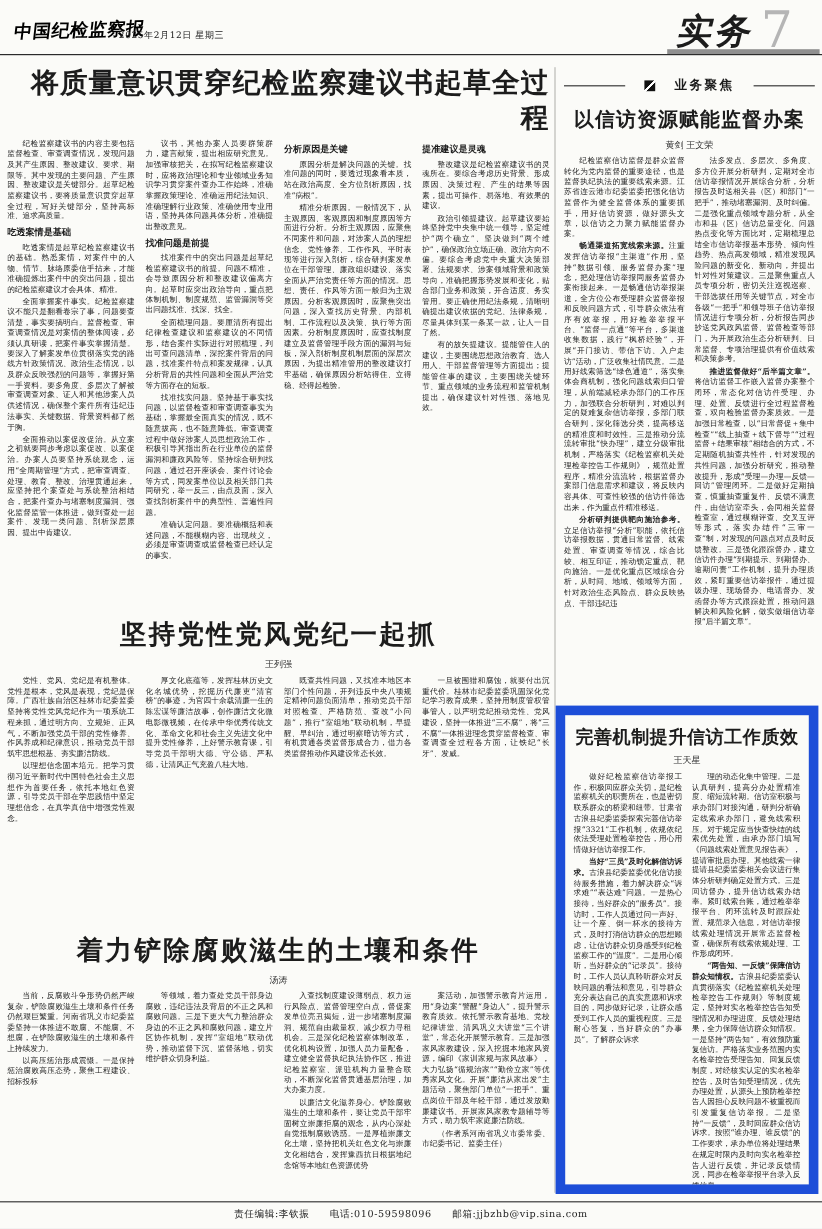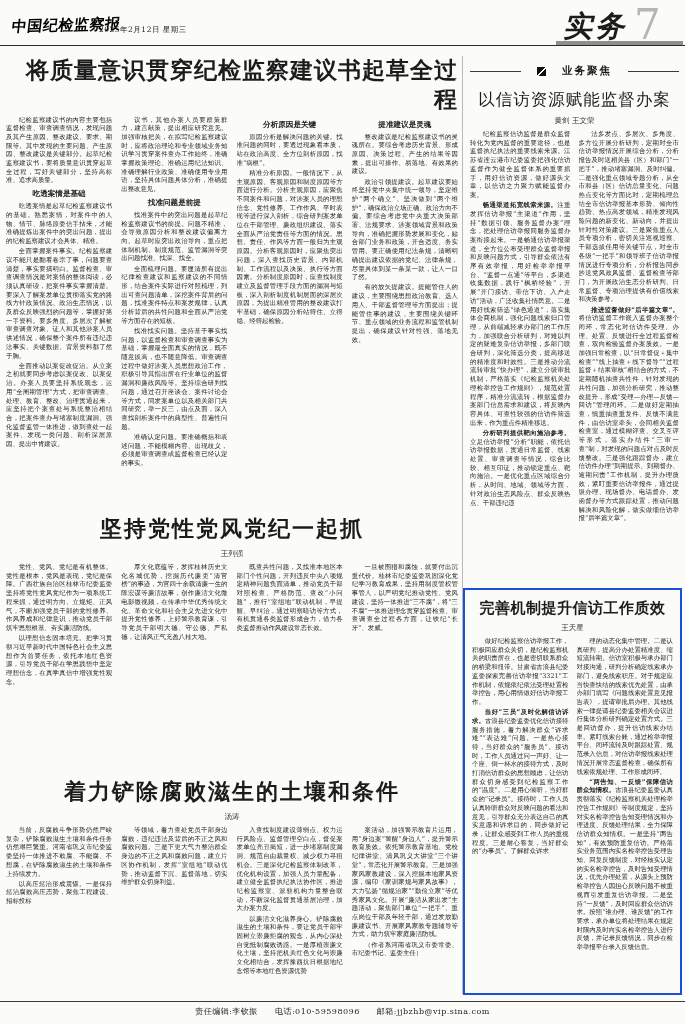--- a/index.html
+++ b/index.html
@@ -20,35 +20,35 @@
   
   .art { position:absolute; left:6px; width:452px; }
   .t1 { font-size:23px; font-weight:700; text-align:right; letter-spacing:1px; line-height:1.25; }
   .t2 { font-size:22px; font-weight:700; text-align:center; letter-spacing:2px; }
   .byline { text-align:center; font-size:7.5px; color:#333; margin:5px 0 4px; }
   .cols { display:flex; gap:9px; overflow:hidden; }
   .col  { flex:1; overflow:hidden; }
   .col p { font-size:6.4px; line-height:1.36; text-align:justify; text-indent:2em;
            color:#232323; margin-bottom:1.5px; }
   .col p b { font-weight:700; }
-  .col .subhead { font-weight:700; text-align:center; font-size:7.6px; margin:4px 0 3px; text-indent:0; }
+  .col .subhead { font-weight:700; font-size:7.6px; margin:4px 0 3px; text-indent:0; }
   .col .sig { color:#232323; }
   
   .vsep { position:absolute; left:462px; top:56px; width:1px; height:938px; background:#b9b9b6; }
   .aside { position:absolute; left:470px; top:58px; width:209px; }
   .focus-head { display:flex; align-items:center; gap:16px; margin-top:6px; }
   .focus-head .fline { flex:1; height:1px; background:#3a3a3a; }
   .focus-ico { width:9px; height:9px; display:inline-block;
                background:linear-gradient(135deg,#111 46%,#fff 46%,#fff 58%,#111 58%); }
   .focus-label { font-size:10.5px; font-weight:700; letter-spacing:2px; }
-  .t-focus { font-size:16.5px; font-weight:400; text-align:center; letter-spacing:1px; margin-top:11px; }
+  .t-focus { font-size:16.5px; font-weight:700; text-align:center; letter-spacing:1px; margin-top:11px; }
   .aside .cols { margin-top:3px; height:438px; gap:8px; }
   
   .redbox { position:absolute; left:463px; top:588px; width:219px; height:407px;
-            border:2px solid #1d4ed8; background:#fbfbf8; padding:5px 7px; overflow:hidden; }
+            border:8px solid #1d4ed8; background:#fbfbf8; padding:5px 7px; overflow:hidden; }
   .t-box { font-size:15px; font-weight:700; text-align:center; letter-spacing:0.5px; margin-top:4px; }
   .redbox .cols { margin-top:2px; height:345px; gap:8px; }
   
   .foot-rule { position:absolute; left:0; top:1001px; width:685px; height:1px; background:#3a3a3a; }
   .footer { position:absolute; left:0; top:1006px; width:685px; text-align:center;
             font-size:8px; color:#222; letter-spacing:0.5px; }
   .footer span { margin:0 7px;text-align:right; }
   
   #art-main   { top:56px; }
   #art-second { top:514px; }

